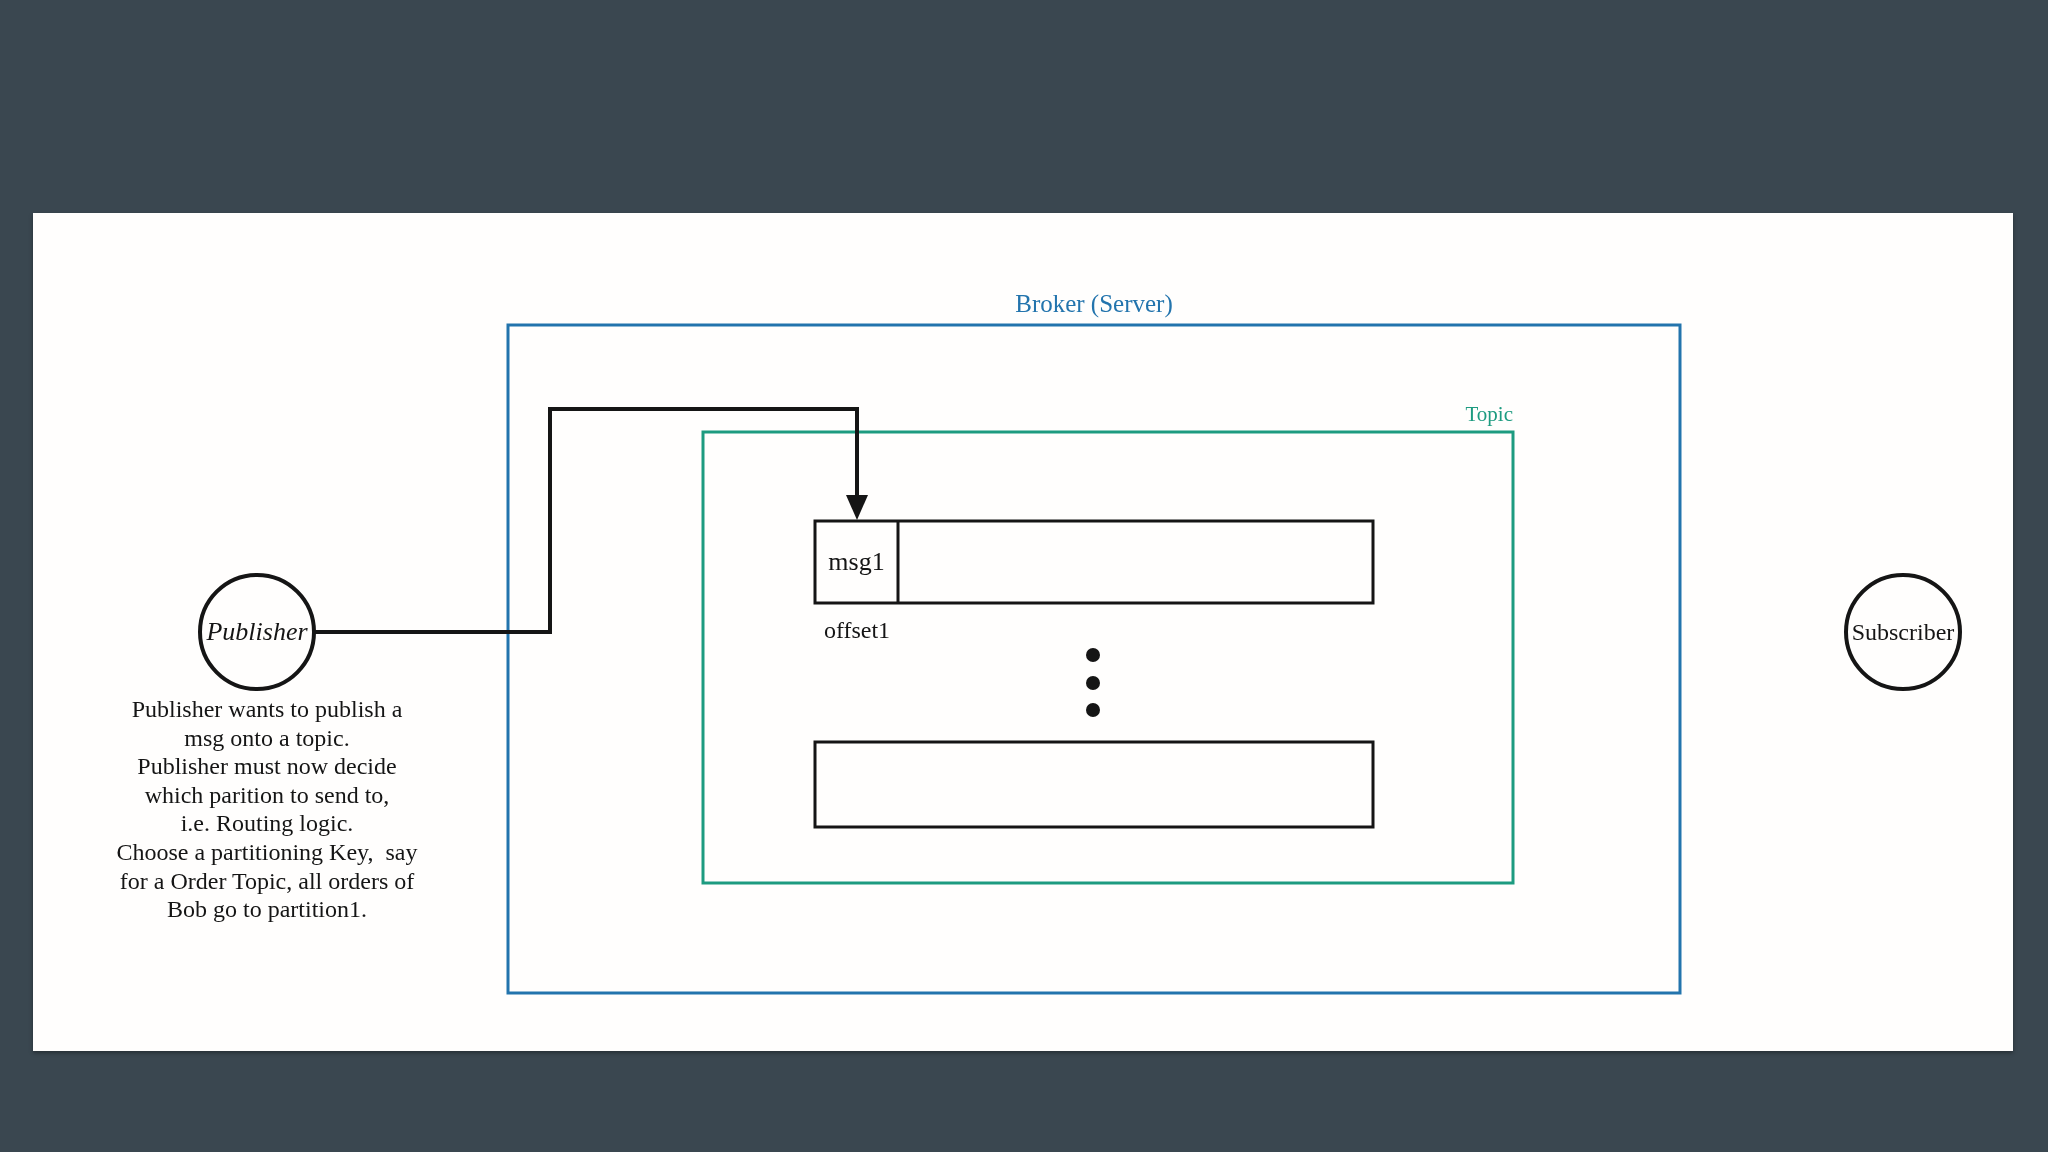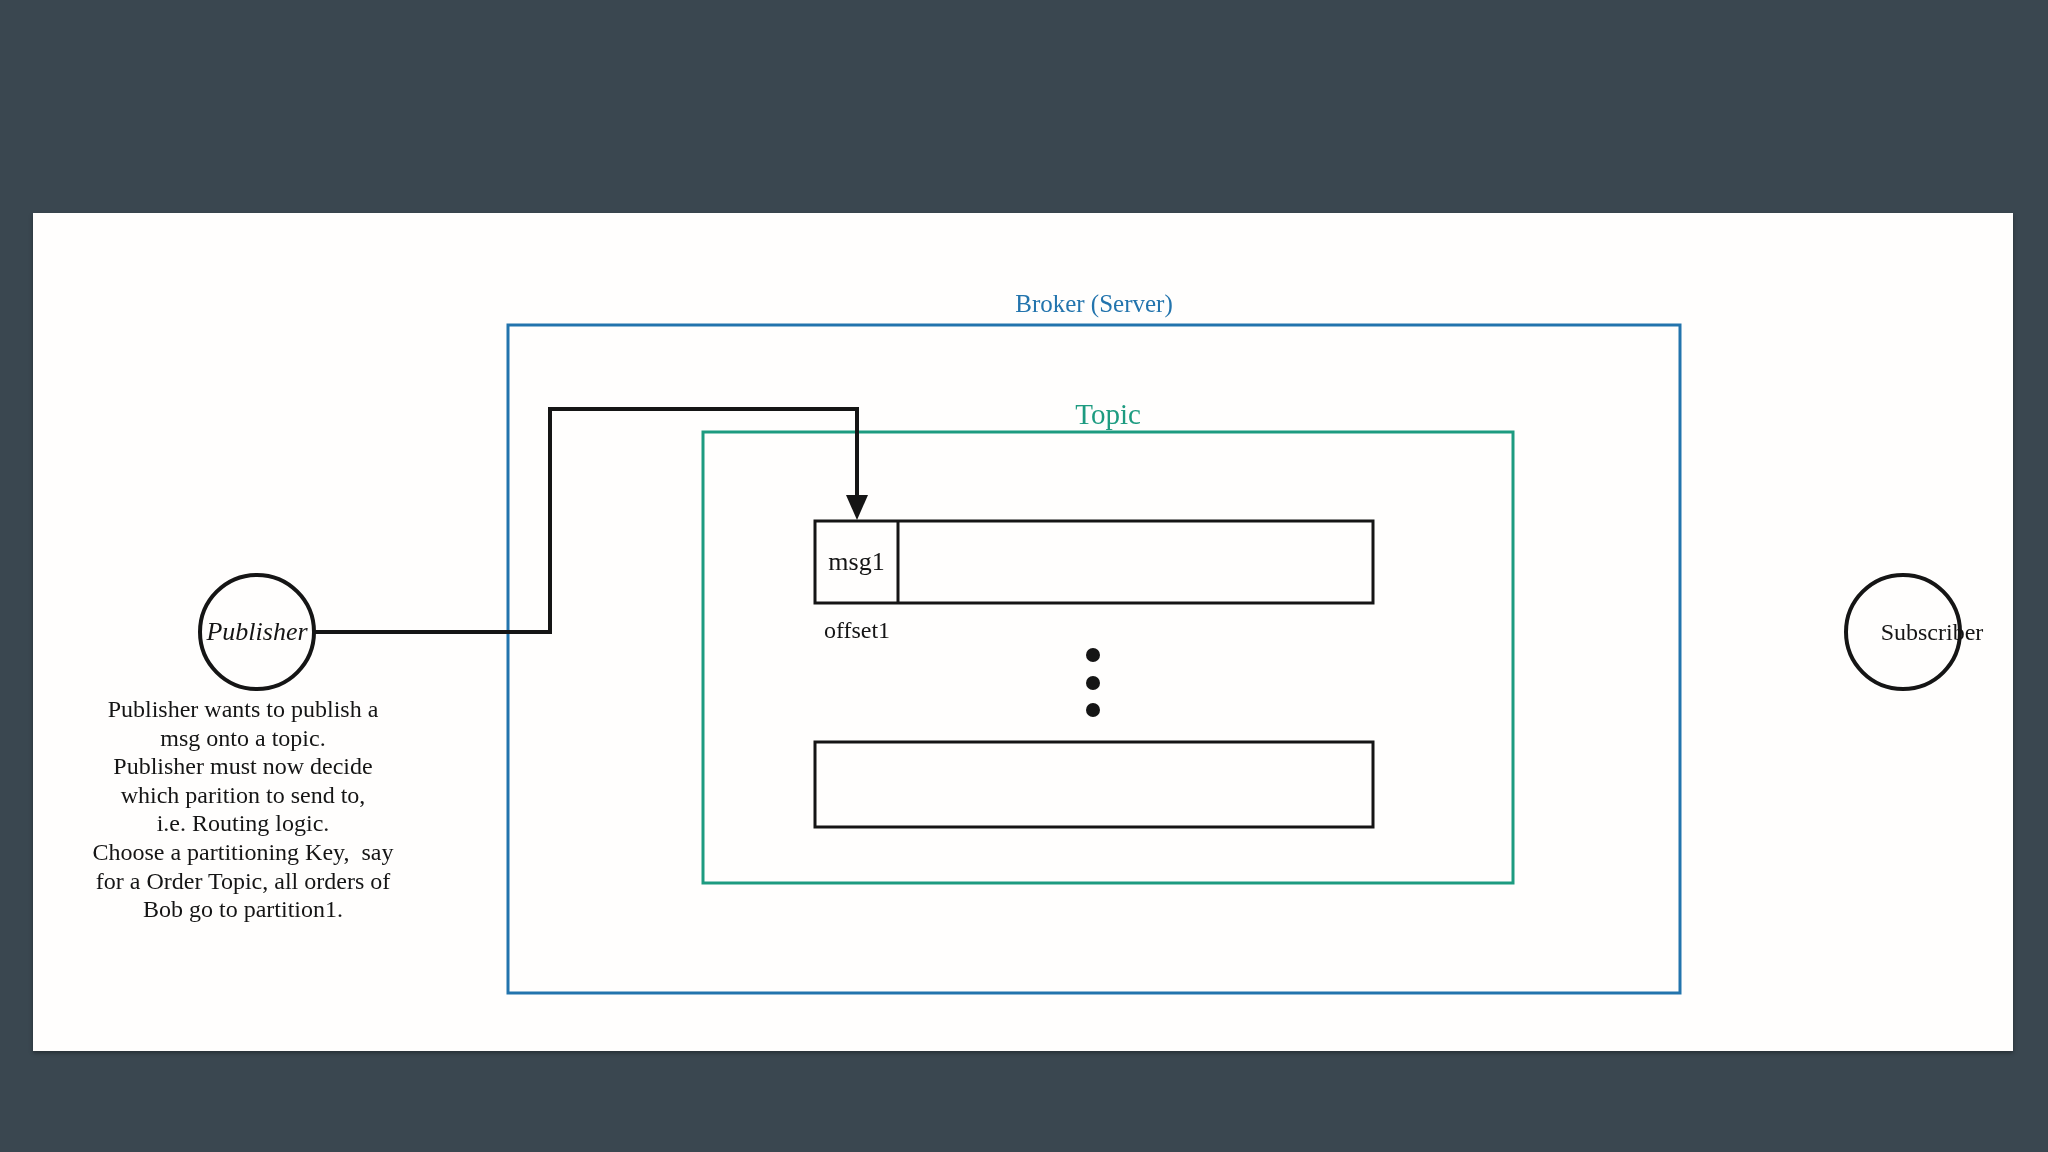--- a/index.html
+++ b/index.html
@@ -40,46 +40,47 @@
     color: #151515;
     white-space: nowrap;
   }
   .broker-label {
     left: 475px; top: 76px; width: 1172px;
     font-size: 25px; line-height: 30px;
     color: #2374ad;
   }
   .topic-label {
     left: 670px; top: 186px; width: 810px;
-    font-size: 29px; line-height: 30px;
+    font-size: 21px; line-height: 30px;
     color: #1d9b80;
+    text-align: right;
   }
   .partition-title {
     left: 782px; top: 271px; width: 558px;
     font-size: 26px; line-height: 32px;
   }
   .msg1-label {
     left: 782px; top: 308px; width: 83px; height: 82px;
     font-size: 26px; line-height: 82px;
   }
   .offset1-label {
     left: 744px; top: 402px; width: 160px;
     font-size: 24px; line-height: 30px;
   }
   .publisher-label {
     left: 166px; top: 403px; width: 116px;
     font-size: 26px; line-height: 32px; font-style: italic;
   }
   .subscriber-label {
     left: 1812px; top: 403px; width: 116px;
-    font-size: 24px; line-height: 32px; padding-left: 29px;
+    font-size: 24px; line-height: 32px;
   }
   .publisher-note {
     position: absolute;
-    left: 10px; top: 482px; width: 400px;
+    left: 34px; top: 482px; width: 400px;
     font-size: 24px; line-height: 28.6px;
     text-align: center;
     color: #151515;
     white-space: pre-wrap;
   }
 </style>
 </head>
 <body>
 
 <div class="screen">

